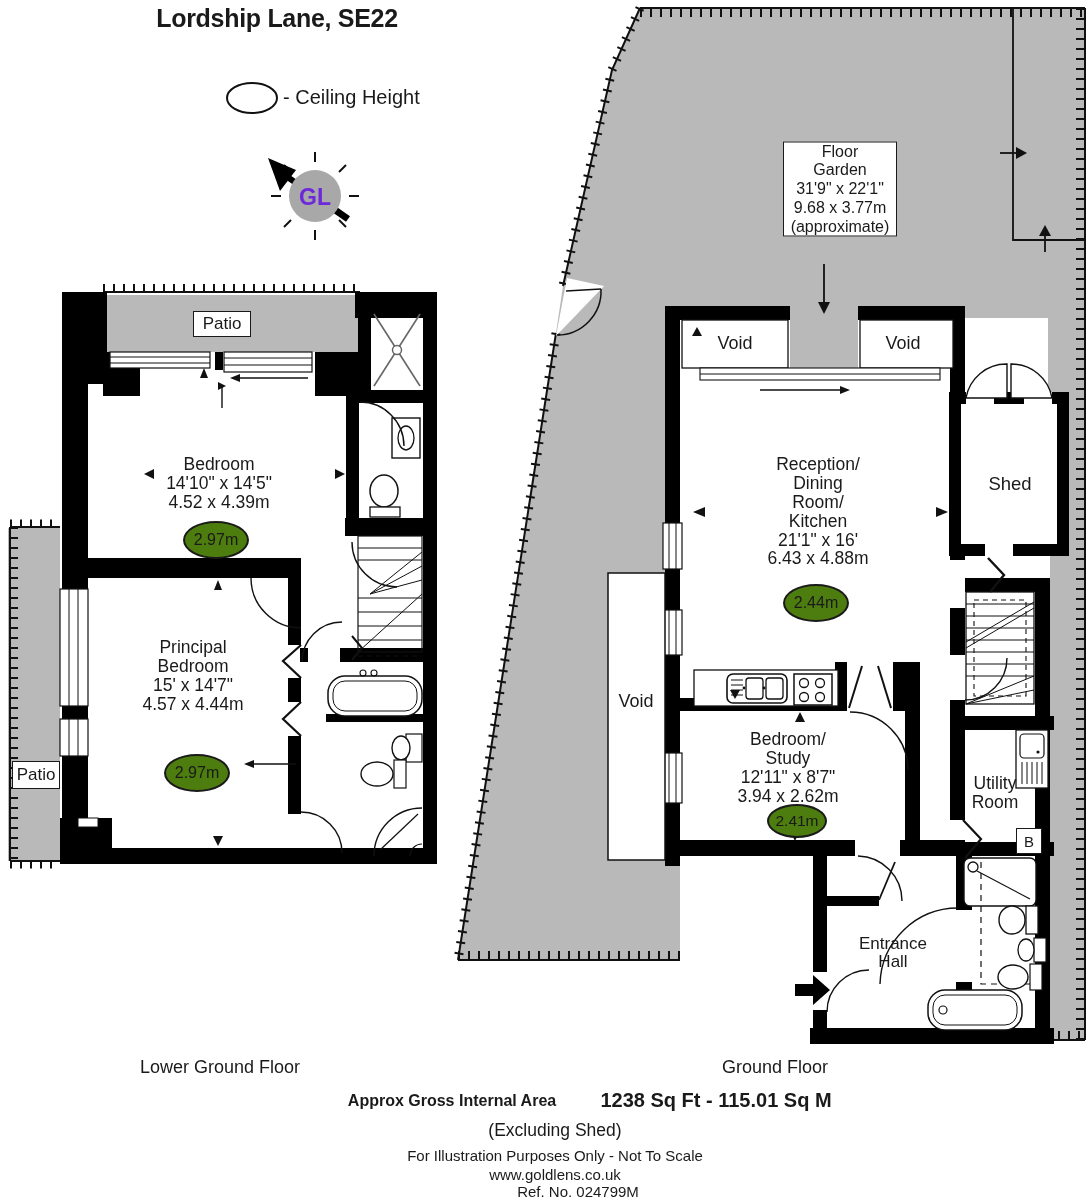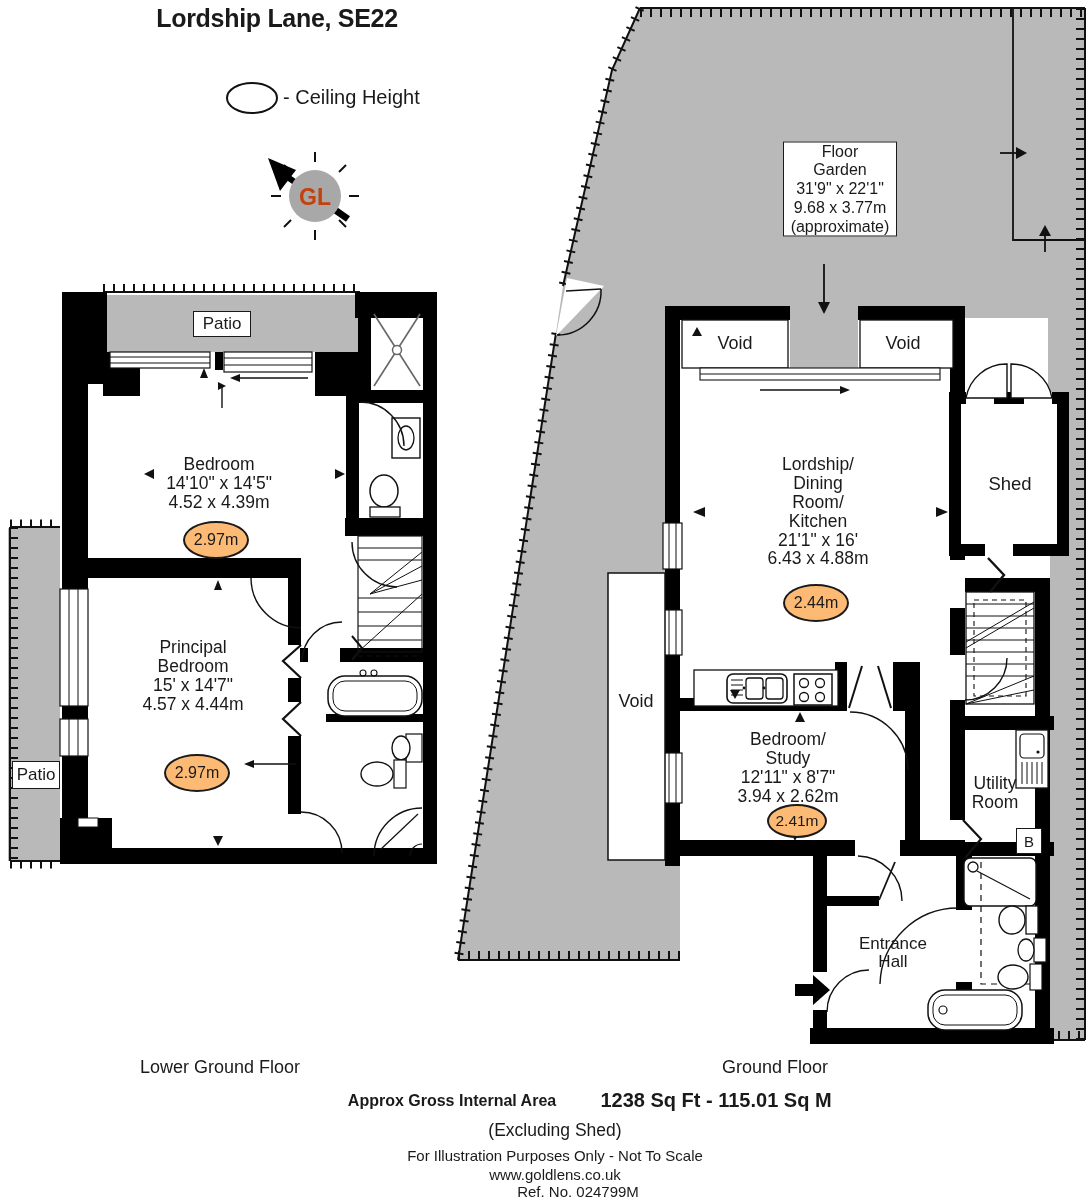--- a/index.html
+++ b/index.html
@@ -3,21 +3,21 @@
 <meta charset="utf-8">
 <style>
   html,body{margin:0;padding:0;background:#fff;}
   .canvas{position:relative;width:1088px;height:1200px;background:#fff;overflow:hidden;
           font-family:"Liberation Sans",sans-serif;color:#1a1a1a;}
   .canvas svg{position:absolute;left:0;top:0;}
   .lbl{position:absolute;transform:translate(-50%,-50%);text-align:center;white-space:nowrap;
        line-height:1.08;color:#1a1a1a;z-index:5;}
   .ln{display:block;}
   .oval{position:absolute;transform:translate(-50%,-50%);border:2px solid #1a1a1a;border-radius:50%;
-        display:flex;align-items:center;justify-content:center;background:#fdba74;z-index:5;white-space:nowrap;}
+        display:flex;align-items:center;justify-content:center;background:#4d7c0f;z-index:5;white-space:nowrap;}
   .boxlbl{position:absolute;transform:translate(-50%,-50%);border:1.6px solid #1a1a1a;background:#fff;
         display:flex;flex-direction:column;align-items:center;justify-content:center;z-index:5;white-space:nowrap;}
   .title{font-size:25px;font-weight:700;letter-spacing:-.3px;}
   .bold{font-weight:700;}
 </style>
 </head>
 <body>
 
 <div class="canvas">
 
@@ -344,21 +344,21 @@
     </g>
     <line x1="348" y1="219" x2="315" y2="196" stroke="#000" stroke-width="7"></line>
     <line x1="315" y1="196" x2="286" y2="176" stroke="#000" stroke-width="6"></line>
     <polygon points="268,158 296,170 280,191" fill="#000"></polygon>
     <circle cx="315" cy="196" r="26" fill="#a8a8a8"></circle>
   </g>
 </svg>
 
 <div class="lbl title" style="left:277px;top:18px;">Lordship Lane, SE22</div>
 <div class="lbl" style="left:283px;top:98px;font-size:20px;transform:translate(0,-50%);">- Ceiling Height</div>
-<div class="lbl" style="left:315px;top:197px;font-size:23px;font-weight:700;color:#c2410c;">GL</div>
+<div class="lbl" style="left:315px;top:197px;font-size:23px;font-weight:700;color:#6d28d9;">GL</div>
 
 <div class="boxlbl" style="left:222px;top:324px;width:56px;height:24px;font-size:17px;">
       <span>Patio</span>
     </div>
 <div class="boxlbl" style="left:36px;top:775px;width:46px;height:26px;font-size:17px;">
       <span>Patio</span>
     </div>
 <div class="lbl" style="left:219px;top:483px;font-size:17.5px;">
   <span class="ln">Bedroom</span>
   <span class="ln">14'10" x 14'5"</span>
@@ -382,21 +382,21 @@
   <span class="ln">Floor</span>
   <span class="ln">Garden</span>
   <span class="ln">31'9" x 22'1"</span>
   <span class="ln">9.68 x 3.77m</span>
   <span class="ln">(approximate)</span>
 </div>
 <div class="lbl" style="left:735px;top:344px;font-size:18px;">Void</div>
 <div class="lbl" style="left:903px;top:344px;font-size:18px;">Void</div>
 <div class="lbl" style="left:636px;top:702px;font-size:18px;">Void</div>
 <div class="lbl" style="left:818px;top:512px;font-size:17.5px;">
-  <span class="ln">Lordship/</span>
+  <span class="ln">Reception/</span>
   <span class="ln">Dining</span>
   <span class="ln">Room/</span>
   <span class="ln">Kitchen</span>
   <span class="ln">21'1" x 16'</span>
   <span class="ln">6.43 x 4.88m</span>
 </div>
 <div class="oval" style="left:816px;top:603px;width:62px;height:34px;font-size:16px;">
       <span>2.44m</span>
     </div>
 <div class="lbl" style="left:1010px;top:484px;font-size:18.5px;">Shed</div>

